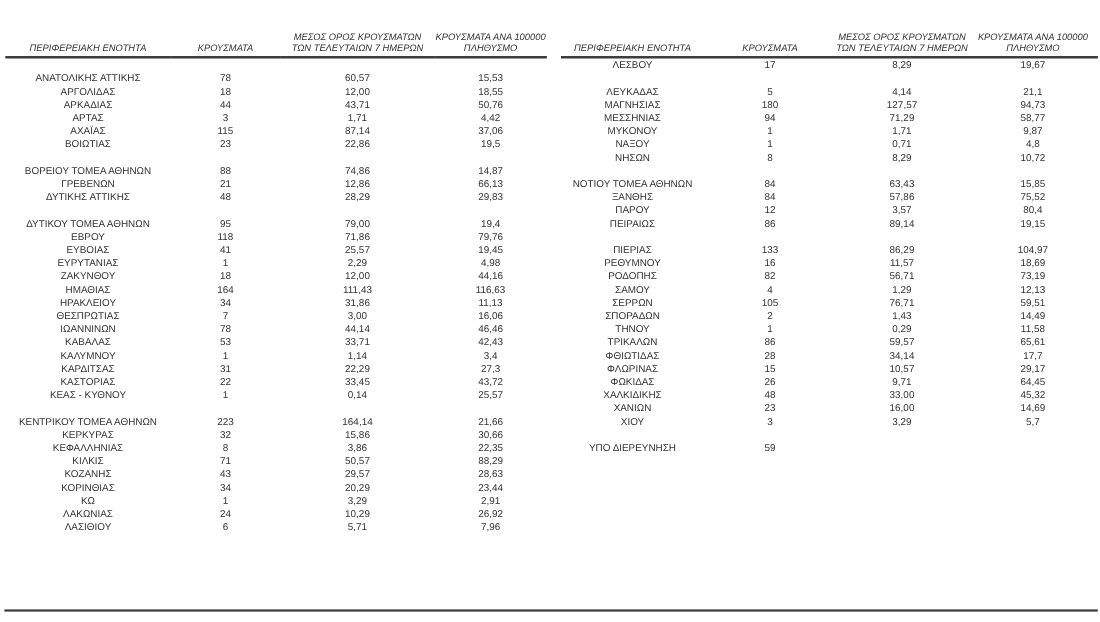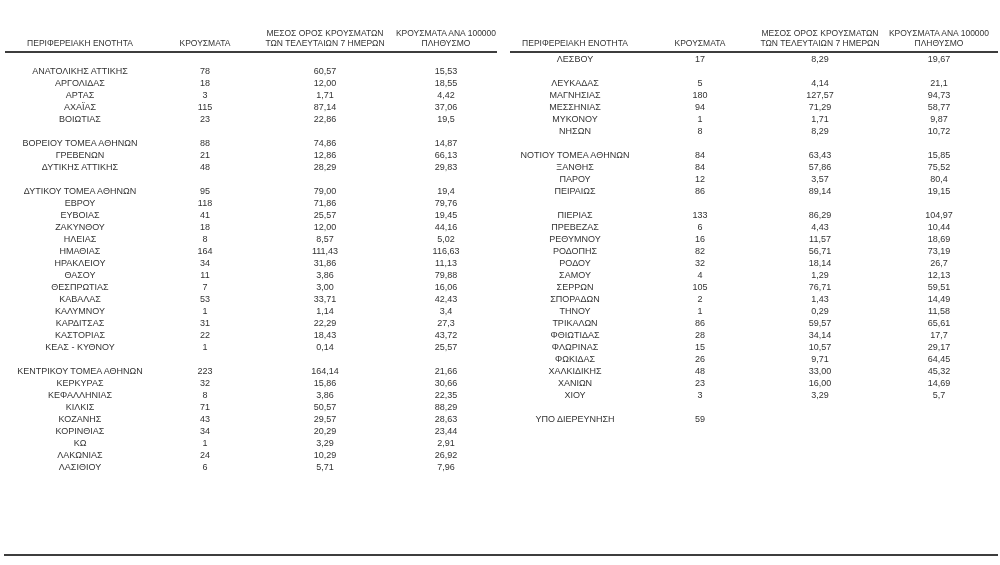--- a/index.html
+++ b/index.html
@@ -31,21 +31,21 @@
     font-size: 8.5px;
     font-weight: normal;
     line-height: 10px;
     vertical-align: bottom;
     text-align: center;
     padding: 0 0 3px 0;
     height: 24px;
     border-bottom: 2px solid #3d3d3d;
     color: #333333;
   }
-  thead th span { display: block; }
+  thead th span { display: block; font-style: italic; }
   tbody td {
     font-size: 9px;
     line-height: 12px;
     height: 12px;
     padding: 0;
     text-align: center;
     white-space: nowrap;
     overflow: hidden;
     color: #333333;
   }
@@ -111,20 +111,26 @@
           <td>60,57</td>
           <td>15,53</td>
         </tr>
         <tr>
           <td>ΑΡΓΟΛΙΔΑΣ</td>
           <td>18</td>
           <td>12,00</td>
           <td>18,55</td>
         </tr>
         <tr>
+          <td>ΑΡΚΑΔΙΑΣ</td>
+          <td>44</td>
+          <td>43,71</td>
+          <td>50,76</td>
+        </tr>
+        <tr>
           <td>ΑΡΤΑΣ</td>
           <td>3</td>
           <td>1,71</td>
           <td>4,42</td>
         </tr>
         <tr>
           <td>ΑΧΑΪΑΣ</td>
           <td>115</td>
           <td>87,14</td>
           <td>37,06</td>
@@ -177,77 +183,77 @@
           <td>71,86</td>
           <td>79,76</td>
         </tr>
         <tr>
           <td>ΕΥΒΟΙΑΣ</td>
           <td>41</td>
           <td>25,57</td>
           <td>19,45</td>
         </tr>
         <tr>
+          <td>ΕΥΡΥΤΑΝΙΑΣ</td>
+          <td>1</td>
+          <td>2,29</td>
+          <td>4,98</td>
+        </tr>
+        <tr>
           <td>ΖΑΚΥΝΘΟΥ</td>
           <td>18</td>
           <td>12,00</td>
           <td>44,16</td>
         </tr>
         <tr>
-          <td>ΗΛΕΙΑΣ</td>
-          <td>8</td>
-          <td>8,57</td>
-          <td>5,02</td>
-        </tr>
-        <tr>
           <td>ΗΜΑΘΙΑΣ</td>
           <td>164</td>
           <td>111,43</td>
           <td>116,63</td>
         </tr>
         <tr>
           <td>ΗΡΑΚΛΕΙΟΥ</td>
           <td>34</td>
           <td>31,86</td>
           <td>11,13</td>
         </tr>
         <tr>
-          <td>ΘΑΣΟΥ</td>
-          <td>11</td>
-          <td>3,86</td>
-          <td>79,88</td>
-        </tr>
-        <tr>
           <td>ΘΕΣΠΡΩΤΙΑΣ</td>
           <td>7</td>
           <td>3,00</td>
           <td>16,06</td>
         </tr>
         <tr>
+          <td>ΙΩΑΝΝΙΝΩΝ</td>
+          <td>78</td>
+          <td>44,14</td>
+          <td>46,46</td>
+        </tr>
+        <tr>
           <td>ΚΑΒΑΛΑΣ</td>
           <td>53</td>
           <td>33,71</td>
           <td>42,43</td>
         </tr>
         <tr>
           <td>ΚΑΛΥΜΝΟΥ</td>
           <td>1</td>
           <td>1,14</td>
           <td>3,4</td>
         </tr>
         <tr>
           <td>ΚΑΡΔΙΤΣΑΣ</td>
           <td>31</td>
           <td>22,29</td>
           <td>27,3</td>
         </tr>
         <tr>
           <td>ΚΑΣΤΟΡΙΑΣ</td>
           <td>22</td>
-          <td>18,43</td>
+          <td>33,45</td>
           <td>43,72</td>
         </tr>
         <tr>
           <td>ΚΕΑΣ - ΚΥΘΝΟΥ</td>
           <td>1</td>
           <td>0,14</td>
           <td>25,57</td>
         </tr>
         <tr>
           <td></td>
@@ -370,20 +376,26 @@
           <td>71,29</td>
           <td>58,77</td>
         </tr>
         <tr>
           <td>ΜΥΚΟΝΟΥ</td>
           <td>1</td>
           <td>1,71</td>
           <td>9,87</td>
         </tr>
         <tr>
+          <td>ΝΑΞΟΥ</td>
+          <td>1</td>
+          <td>0,71</td>
+          <td>4,8</td>
+        </tr>
+        <tr>
           <td>ΝΗΣΩΝ</td>
           <td>8</td>
           <td>8,29</td>
           <td>10,72</td>
         </tr>
         <tr>
           <td></td>
           <td></td>
           <td></td>
           <td></td>
@@ -418,42 +430,30 @@
           <td></td>
           <td></td>
         </tr>
         <tr>
           <td>ΠΙΕΡΙΑΣ</td>
           <td>133</td>
           <td>86,29</td>
           <td>104,97</td>
         </tr>
         <tr>
-          <td>ΠΡΕΒΕΖΑΣ</td>
-          <td>6</td>
-          <td>4,43</td>
-          <td>10,44</td>
-        </tr>
-        <tr>
           <td>ΡΕΘΥΜΝΟΥ</td>
           <td>16</td>
           <td>11,57</td>
           <td>18,69</td>
         </tr>
         <tr>
           <td>ΡΟΔΟΠΗΣ</td>
           <td>82</td>
           <td>56,71</td>
           <td>73,19</td>
-        </tr>
-        <tr>
-          <td>ΡΟΔΟΥ</td>
-          <td>32</td>
-          <td>18,14</td>
-          <td>26,7</td>
         </tr>
         <tr>
           <td>ΣΑΜΟΥ</td>
           <td>4</td>
           <td>1,29</td>
           <td>12,13</td>
         </tr>
         <tr>
           <td>ΣΕΡΡΩΝ</td>
           <td>105</td>

